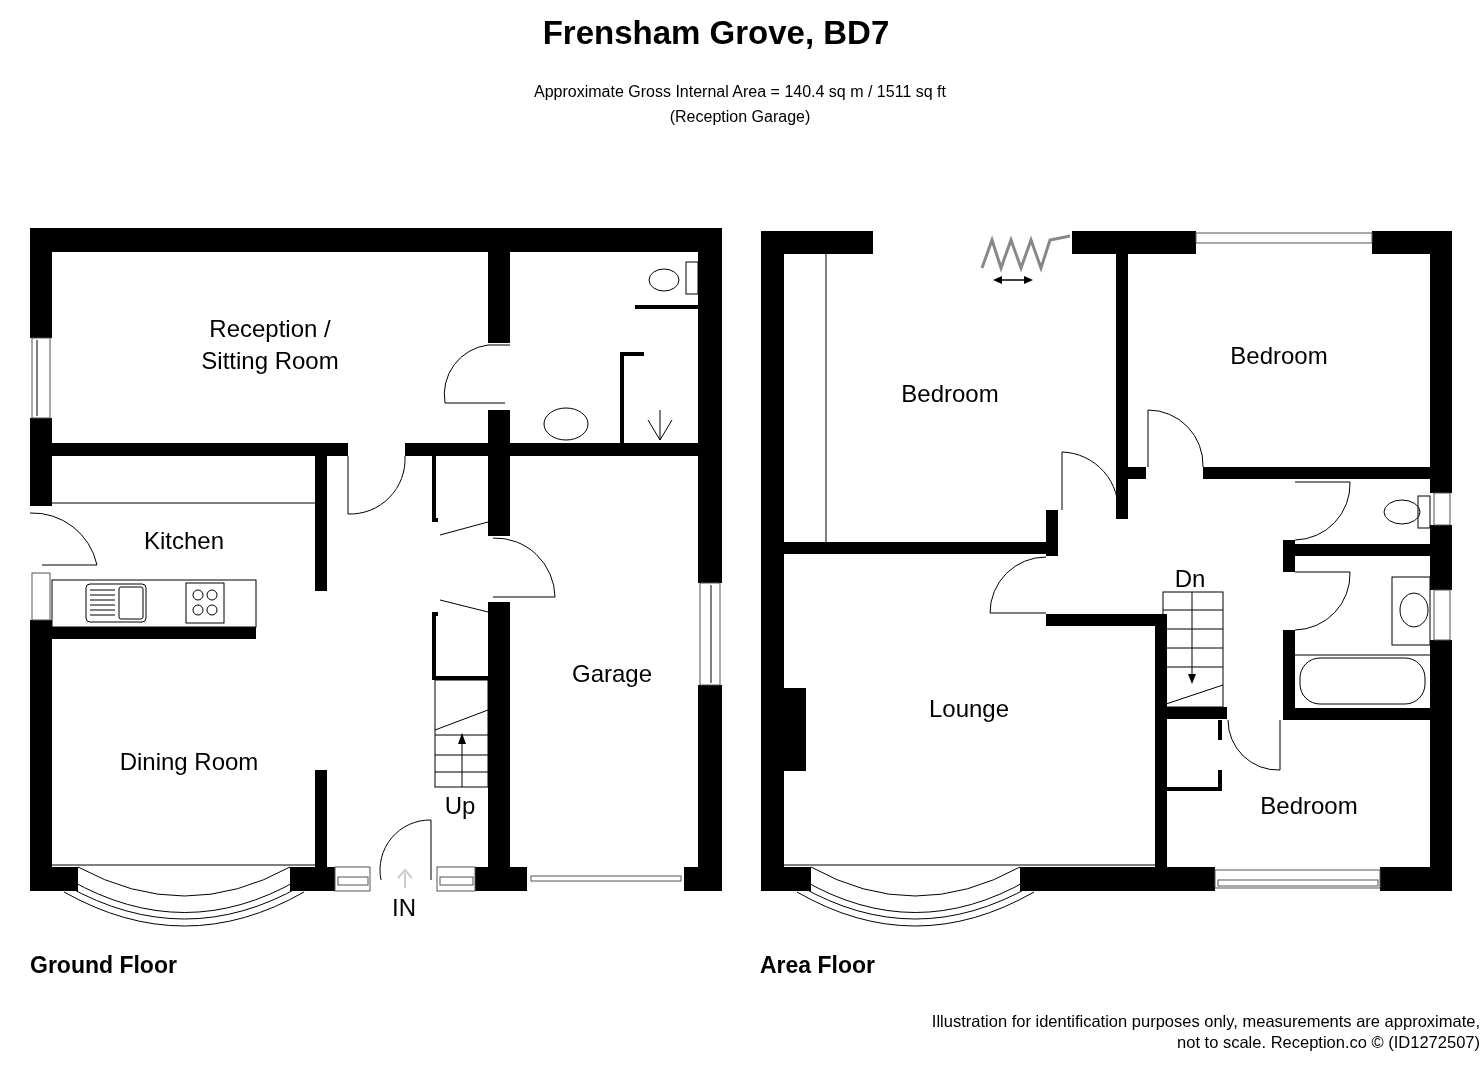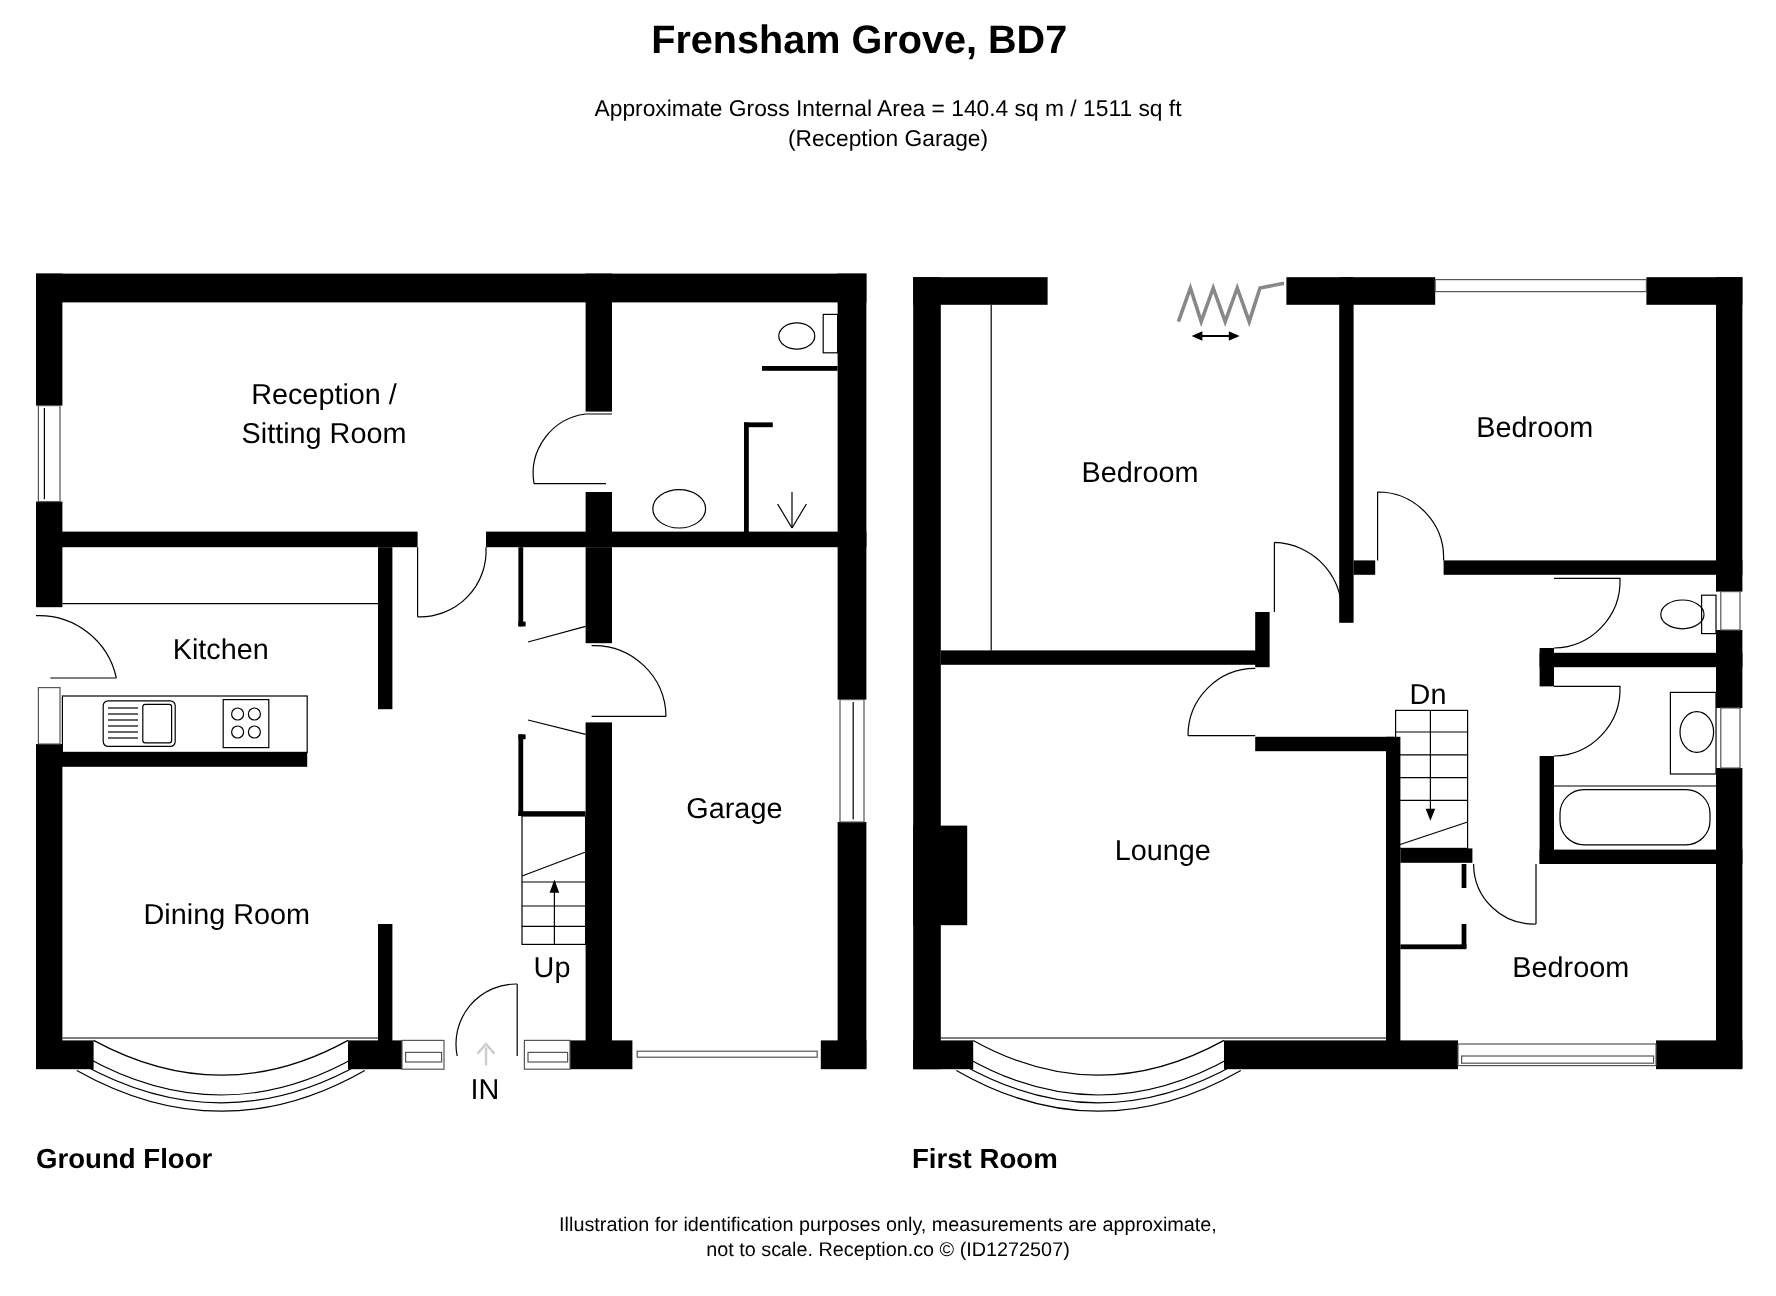--- a/index.html
+++ b/index.html
@@ -1,20 +1,20 @@
 <!DOCTYPE html>
 <html><head>
 <meta charset="utf-8">
 <style>
   html,body{margin:0;padding:0;background:#fff;}
   body{width:1480px;height:1080px;position:relative;overflow:hidden;font-family:"Liberation Sans",sans-serif;color:#000;}
   .title{position:absolute;left:0;width:1432px;top:14px;text-align:center;font-weight:bold;font-size:33px;}
-  .subtitle{position:absolute;left:0;width:1480px;top:79px;text-align:center;font-size:19px;line-height:25px;}
+  .subtitle{position:absolute;left:0;width:1480px;top:79px;text-align:center;font-size:16px;line-height:25px;}
   .floor-label{position:absolute;top:952px;font-weight:bold;font-size:23px;}
-  .disclaimer{position:absolute;left:0;width:1480px;top:1011px;text-align:center;font-size:16.5px;line-height:21px;}
+  .disclaimer{position:absolute;left:0;width:1480px;top:1011px;text-align:right;font-size:16.5px;line-height:21px;}
   svg.plan{position:absolute;left:0;top:0;}
   .room{font-family:"Liberation Sans",sans-serif;font-size:24px;fill:#000;}
   .w{fill:#000;}
   .ln{fill:none;stroke:#000;stroke-width:1;}
   .ln2{fill:#fff;stroke:#555;stroke-width:1;}
 </style>
 </head>
 <body>
 
 <div class="title">Frensham Grove, BD7</div>
@@ -203,18 +203,18 @@
   <text class="room" x="404" y="916" text-anchor="middle">IN</text>
 
   <text class="room" x="950" y="402" text-anchor="middle">Bedroom</text>
   <text class="room" x="1279" y="364" text-anchor="middle">Bedroom</text>
   <text class="room" x="969" y="717" text-anchor="middle">Lounge</text>
   <text class="room" x="1309" y="814" text-anchor="middle">Bedroom</text>
   <text class="room" x="1190" y="587" text-anchor="middle">Dn</text>
 </svg>
 
 <div class="floor-label" style="left:30px;">Ground Floor</div>
-<div class="floor-label" style="left:760px;">First Room</div>
+<div class="floor-label" style="left:760px;">Area Floor</div>
 
 <div class="disclaimer">
   <div>Illustration for identification purposes only, measurements are approximate,</div>
   <div>not to scale. Reception.co © (ID1272507)</div>
 </div>
 
 </body></html>

